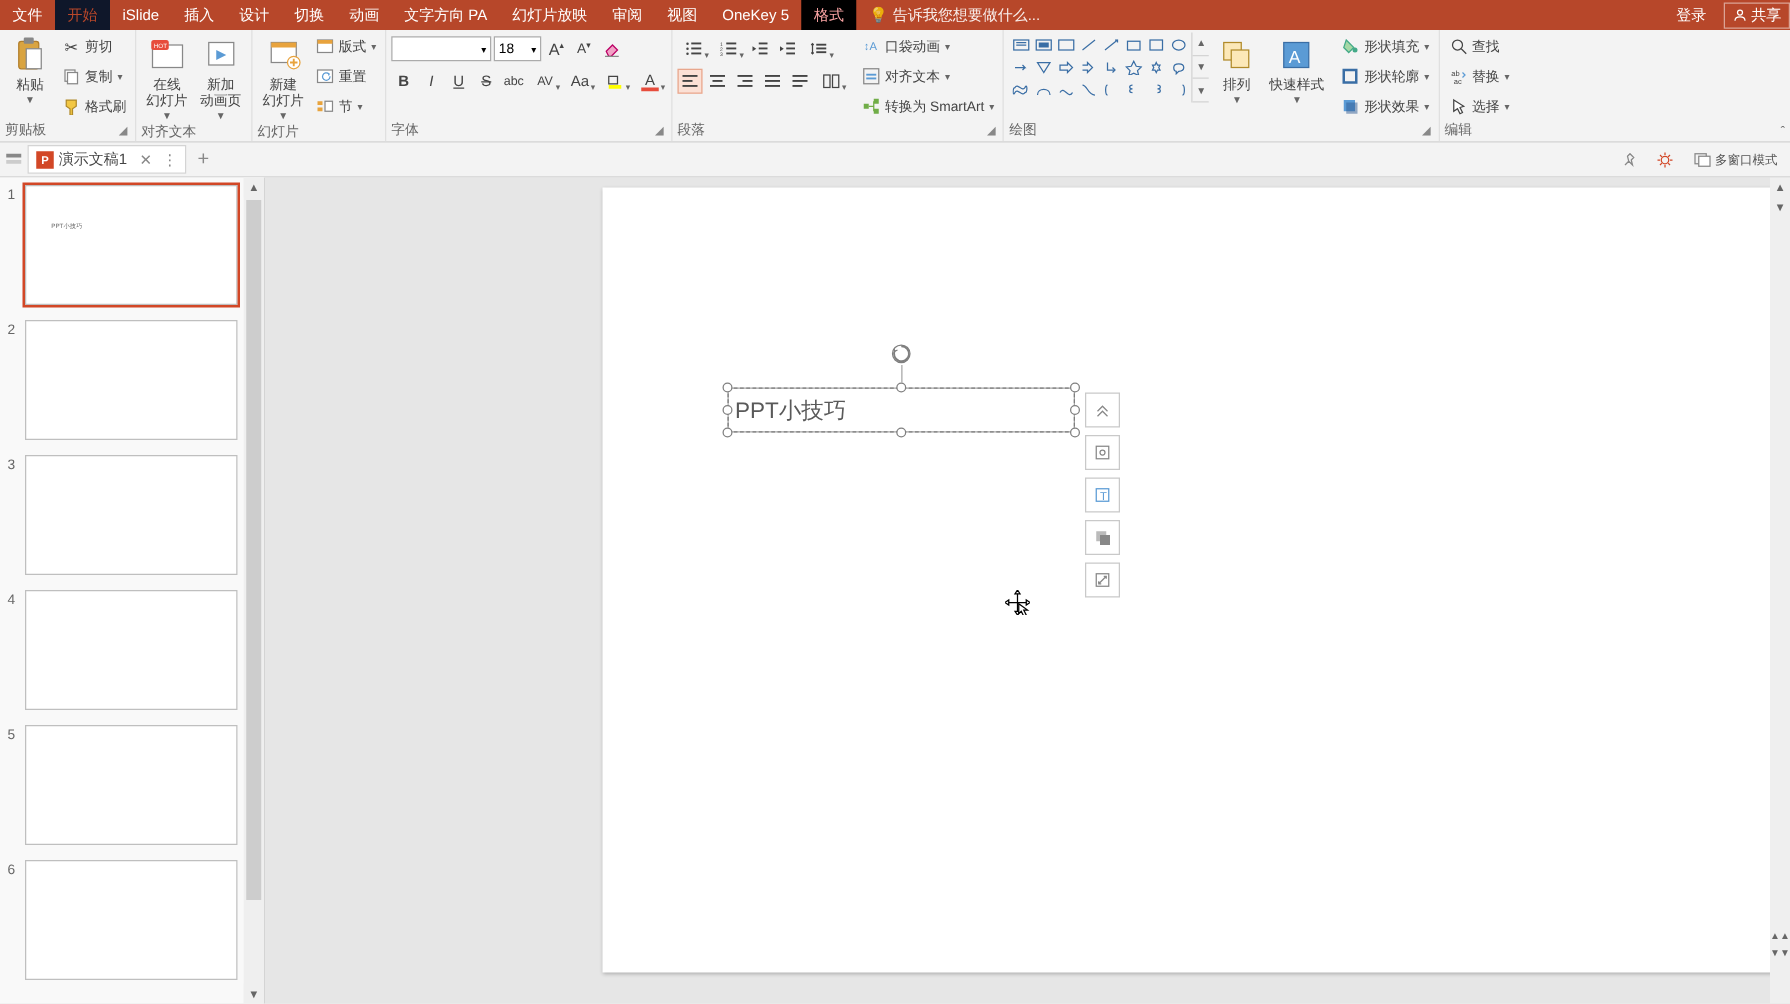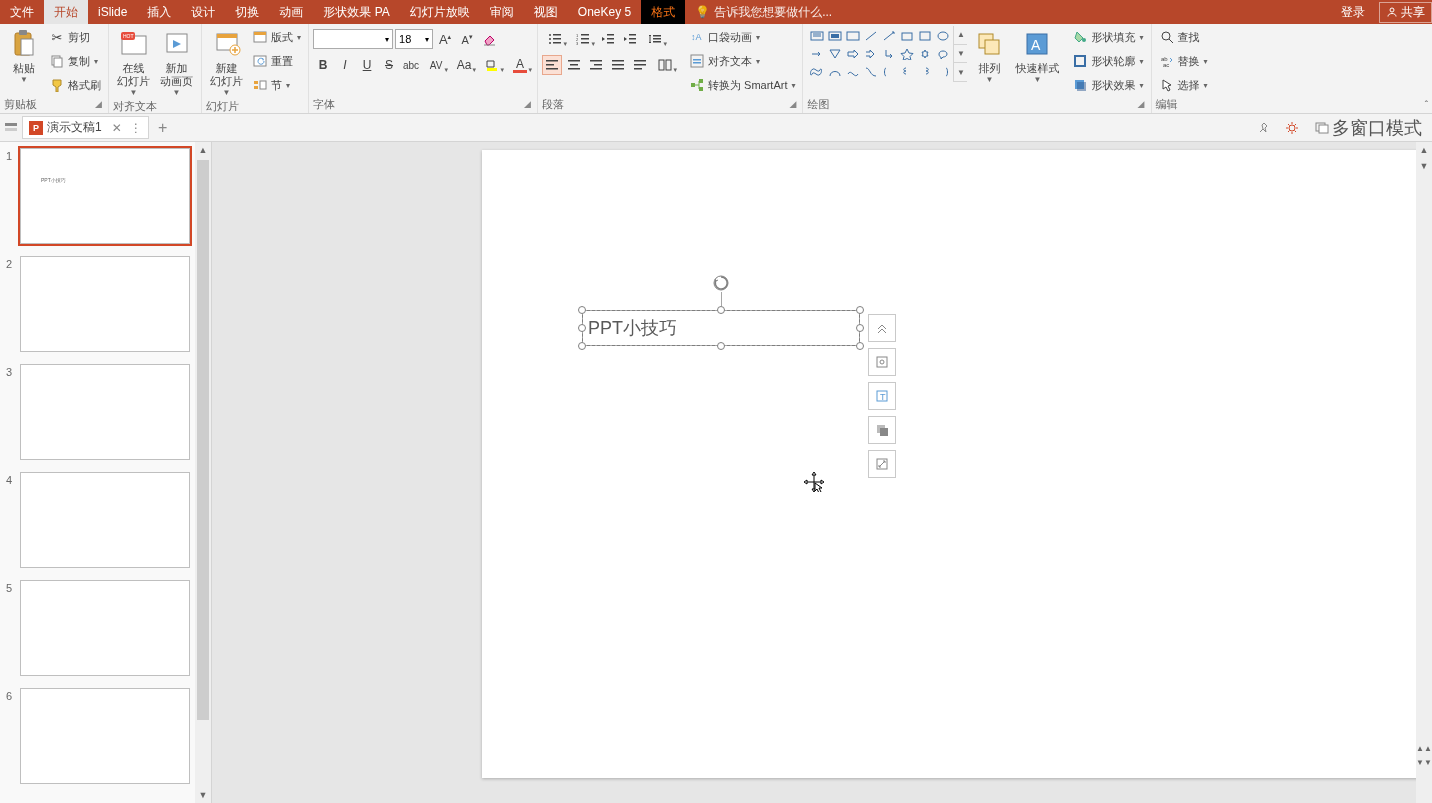--- a/index.html
+++ b/index.html
@@ -2,22 +2,22 @@
 <html><head>
 <meta charset="utf-8">
 <style>
 * { margin: 0; padding: 0; box-sizing: border-box; font-family: "Microsoft YaHei", "Segoe UI", sans-serif; }
 body { background: #e6e6e6; overflow: hidden; width: 1432px; height: 803px; }
 
 
 .title-bar { background: #b7472a; height: 24px; display: flex; align-items: center; color: #fff; font-size: 12px; }
 .tabs { display: flex; height: 24px; }
 .tab { padding: 12px 10px; display: flex; align-items: center; cursor: pointer; white-space: nowrap; }
-.tab.active { background: #e5e5e5; color: #b7472a; }
-.tab.format { background: #000; color: #f97316; }
+.tab.active { background: #0f172a; color: #b7472a; }
+.tab.format { background: #000; color: #fca5a5; }
 .tell-me { display: flex; align-items: center; gap: 4px; opacity: 0.9; margin-left: 10px; flex: 1; }
 .tell-me .bulb { opacity: 0.8; }
 .title-right { display: flex; align-items: center; gap: 6px; padding-right: 0; }
 .title-right .login { padding: 0 8px; }
 .title-right .share { display: flex; align-items: center; gap: 3px; border: 1px solid rgba(255,255,255,0.5); padding: 1px 6px; }
 
 
 .ribbon { background: #f3f3f3; height: 90px; display: flex; border-bottom: 1px solid #d4d4d4; position: relative; }
 .group { border-right: 1px solid #e0e0e0; display: flex; flex-direction: column; padding: 2px 4px 0 4px; position: relative; }
 .group-body { flex: 1; display: flex; align-items: flex-start; gap: 2px; }
@@ -53,21 +53,21 @@
 
 .doc-tabs { height: 28px; background: #f3f3f3; border-bottom: 1px solid #d4d4d4; display: flex; align-items: center; padding: 0 4px; gap: 4px; }
 .doc-tabs .left { display: flex; align-items: center; gap: 4px; }
 .doc-tab { display: flex; align-items: center; gap: 4px; background: #fff; border: 1px solid #d4d4d4; padding: 2px 6px; font-size: 12px; color: #444; }
 .doc-tab .ppt-ico { width: 14px; height: 14px; background: #d24726; color: #fff; font-size: 9px; font-weight: bold; display: flex; align-items: center; justify-content: center; }
 .doc-tab .close { color: #888; cursor: pointer; margin-left: 6px; }
 .doc-tab .dots { color: #888; margin-left: 4px; }
 .doc-tabs .add { width: 20px; height: 20px; display: flex; align-items: center; justify-content: center; color: #888; cursor: pointer; font-size: 16px; }
 .doc-tabs .right { margin-left: auto; display: flex; align-items: center; gap: 6px; }
 .doc-tabs .right .rb { width: 22px; height: 22px; display: flex; align-items: center; justify-content: center; cursor: pointer; color: #888; }
-.multi-win { display: flex; align-items: center; gap: 3px; font-size: 18px; color: #555; padding: 2px 6px; cursor: pointer; }
+.multi-win { display: flex; align-items: center; gap: 3px; font-size: 10px; color: #555; padding: 2px 6px; cursor: pointer; }
 
 
 .workspace { display: flex; height: calc(803px - 24px - 90px - 28px); background: #e6e6e6; }
 .thumb-panel { width: 212px; background: #f9f9f9; border-right: 1px solid #d4d4d4; position: relative; display: flex; }
 .thumbs { flex: 1; overflow: hidden; padding: 6px 0 0 6px; }
 .thumb-row { display: flex; margin-bottom: 12px; }
 .thumb-num { width: 14px; font-size: 11px; color: #666; padding-top: 2px; }
 .thumb { width: 170px; height: 96px; background: #fff; border: 1px solid #bfbfbf; position: relative; }
 .thumb.sel { outline: 2px solid #d24726; }
 .thumb .mini-text { position: absolute; top: 28px; left: 20px; font-size: 5px; color: #666; }
@@ -120,21 +120,21 @@
 
 <div class="title-bar">
   <div class="tabs">
     <div class="tab">文件</div>
     <div class="tab active">开始</div>
     <div class="tab">iSlide</div>
     <div class="tab">插入</div>
     <div class="tab">设计</div>
     <div class="tab">切换</div>
     <div class="tab">动画</div>
-    <div class="tab">形状效果 PA</div>
+    <div class="tab">文字方向 PA</div>
     <div class="tab">幻灯片放映</div>
     <div class="tab">审阅</div>
     <div class="tab">视图</div>
     <div class="tab">OneKey 5</div>
     <div class="tab format">格式</div>
   </div>
   <div class="tell-me">
     <span class="bulb">💡</span>
     <span>告诉我您想要做什么...</span>
   </div>

